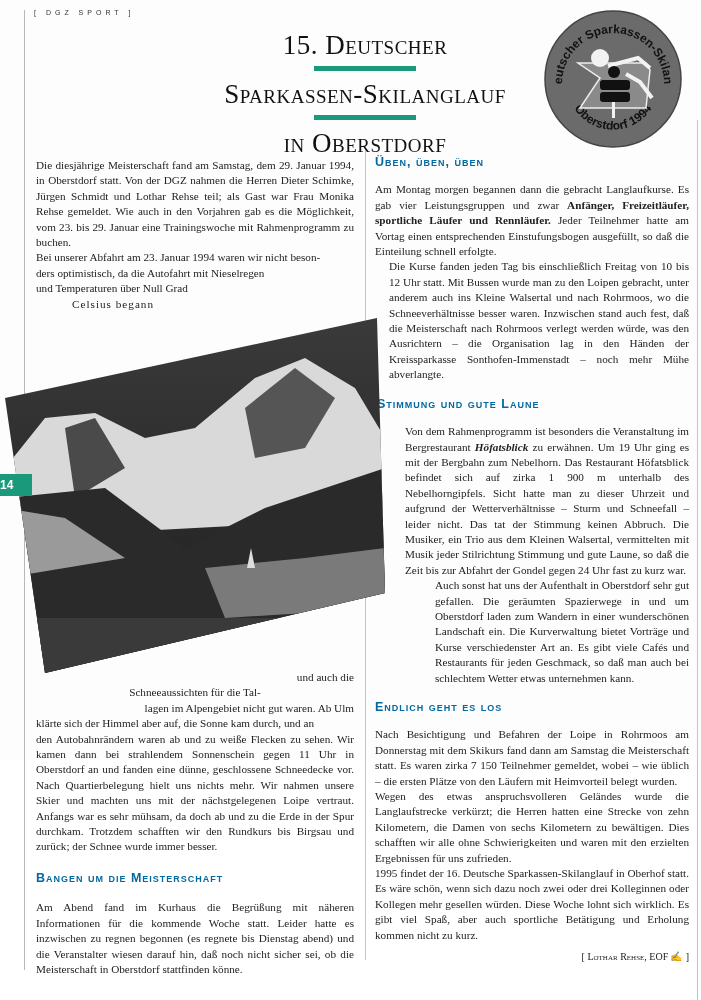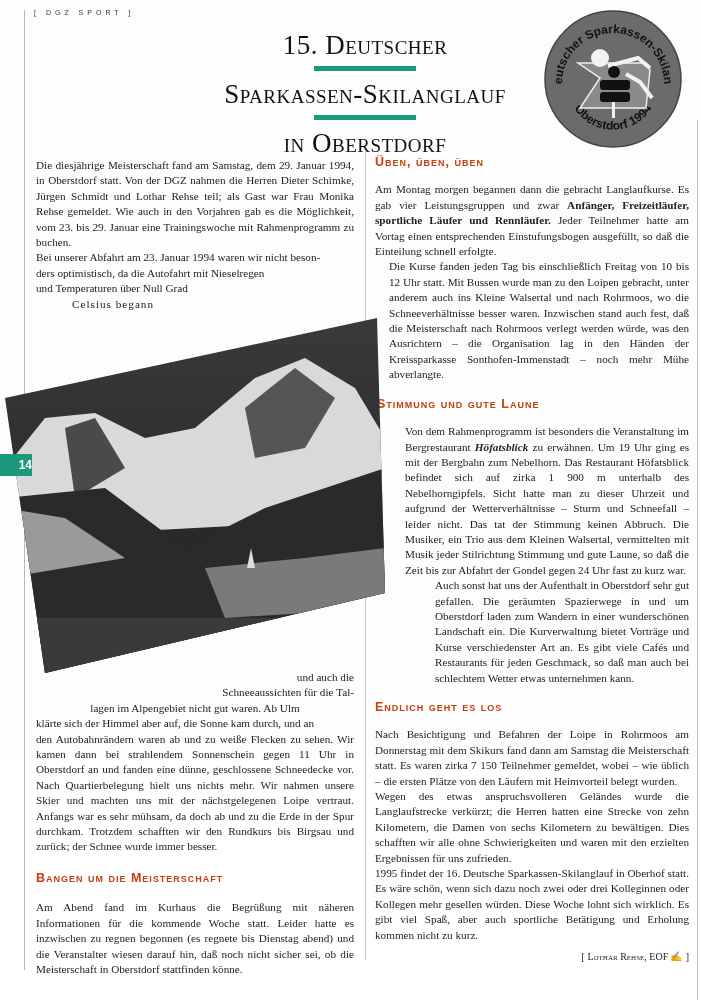--- a/index.html
+++ b/index.html
@@ -9,29 +9,29 @@
   .rule-left { position: absolute; left: 24px; top: 10px; width: 1px; height: 960px; background: #b8b8b8; }
   .rule-mid { position: absolute; left: 365px; top: 150px; width: 1px; height: 810px; background: #c4c4c4; }
   .rule-right { position: absolute; left: 697px; top: 120px; width: 1px; height: 880px; background: #c4c4c4; }
   .kicker { position: absolute; left: 34px; top: 9px; font-family: "Liberation Sans", sans-serif;
             font-size: 7px; letter-spacing: 4px; color: #333; }
   .title { position: absolute; left: 180px; top: 28px; width: 370px; text-align: center;
            font-family: "Liberation Serif", serif; color: #111; }
   .title .line { font-size: 27px; line-height: 34px; font-variant: small-caps; letter-spacing: 0.5px; }
   .title .bar { width: 102px; height: 5px; background: #1a9a7a; margin: 4px auto 6px auto; }
   .badge { position: absolute; left: 542px; top: 8px; width: 142px; height: 142px; }
-  .page-num { position: absolute; left: 0; top: 454px; width: 32px; height: 22px; background: #1a9a7a;
+  .page-num { position: absolute; left: 0; top: 474px; width: 32px; height: 22px; background: #1a9a7a;
               color: #fff; font-family: "Liberation Sans", sans-serif; font-size: 12px; font-weight: bold;
-              text-align: right; line-height: 22px; z-index: 5; }
+              text-align: left; line-height: 22px; z-index: 5; }
   .col { position: absolute; font-size: 11.2px; line-height: 15.4px; text-align: justify; color: #222; }
   .col p { margin: 0; }
   .col-left { left: 36px; width: 318px; }
   .col-right { left: 375px; width: 314px; }
   h2.sub { font-family: "Liberation Sans", sans-serif; font-weight: bold; font-size: 12.5px;
-           font-variant: small-caps; letter-spacing: 1px; margin: 0; color: #c2410c; }
+           font-variant: small-caps; letter-spacing: 1px; margin: 0; color: #0369a1; }
   .photo { position: absolute; left: 5px; top: 318px; width: 380px; height: 355px; z-index: 2; }
   .indent-line { display: block; }
   b { font-weight: bold; }
   .credit { font-size: 10px; font-variant: small-caps; text-align: right; display: block; margin-top: 6px; }
 </style>
 </head>
 <body>
 
 <div class="page">
   <div class="rule-left"></div>
@@ -101,22 +101,22 @@
   <div class="col col-left" style="top:158px;">
     <p>Die diesjährige Meisterschaft fand am Samstag, dem 29. Januar 1994, in Oberstdorf statt. Von der DGZ nahmen die Herren Dieter Schimke, Jürgen Schmidt und Lothar Rehse teil; als Gast war Frau Monika Rehse gemeldet. Wie auch in den Vorjahren gab es die Möglichkeit, vom 23. bis 29. Januar eine Trainingswoche mit Rahmenprogramm zu buchen.</p>
     <span class="indent-line">Bei unserer Abfahrt am 23. Januar 1994 waren wir nicht beson-</span>
     <span class="indent-line">ders optimistisch, da die Autofahrt mit Nieselregen</span>
     <span class="indent-line">und Temperaturen über Null Grad</span>
     <span class="indent-line" style="letter-spacing:1px;margin-left:36px;">Celsius begann</span>
   </div>
 
   <div class="col col-left" style="top:670px;">
     <span class="indent-line" style="text-align:right;">und auch die</span>
-    <span class="indent-line" style="text-align:right;font-family:Liberation Serif, serif;">Schneeaussichten für die Tal-</span>
-    <span class="indent-line" style="text-align:center;">lagen im Alpengebiet nicht gut waren. Ab Ulm</span>
+    <span class="indent-line" style="text-align:center;font-family:Liberation Serif, serif;">Schneeaussichten für die Tal-</span>
+    <span class="indent-line" style="text-align:right;">lagen im Alpengebiet nicht gut waren. Ab Ulm</span>
     <span class="indent-line" style="text-align:left;">klärte sich der Himmel aber auf, die Sonne kam durch, und an</span>
     <p>den Autobahnrändern waren ab und zu weiße Flecken zu sehen. Wir kamen dann bei strahlendem Sonnenschein gegen 11 Uhr in Oberstdorf an und fanden eine dünne, geschlossene Schneedecke vor. Nach Quartierbelegung hielt uns nichts mehr. Wir nahmen unsere Skier und machten uns mit der nächstgelegenen Loipe vertraut. Anfangs war es sehr mühsam, da doch ab und zu die Erde in der Spur durchkam. Trotzdem schafften wir den Rundkurs bis Birgsau und zurück; der Schnee wurde immer besser.</p>
     <h2 class="sub" style="margin-top:16px;margin-bottom:14px;">Bangen um die Meisterschaft</h2>
     <p>Am Abend fand im Kurhaus die Begrüßung mit näheren Informationen für die kommende Woche statt. Leider hatte es inzwischen zu regnen begonnen (es regnete bis Dienstag abend) und die Veranstalter wiesen darauf hin, daß noch nicht sicher sei, ob die Meisterschaft in Oberstdorf stattfinden könne.</p>
   </div>
 
   <div class="col col-right" style="top:155px;">
     <h2 class="sub" style="margin-bottom:12px;">Üben, üben, üben</h2>
     <p><span>Am Montag morgen begannen dann die gebracht Langlaufkurse. Es gab vier Leistungsgruppen und zwar </span><b>Anfänger, Freizeitläufer, sportliche Läufer und Rennläufer.</b><span> Jeder Teilnehmer hatte am Vortag einen entsprechenden Einstufungsbogen ausgefüllt, so daß die Einteilung schnell erfolgte.</span></p>
     <p style="padding-left:14px;">Die Kurse fanden jeden Tag bis einschließlich Freitag von 10 bis 12 Uhr statt. Mit Bussen wurde man zu den Loipen gebracht, unter anderem auch ins Kleine Walsertal und nach Rohrmoos, wo die Schneeverhältnisse besser waren. Inzwischen stand auch fest, daß die Meisterschaft nach Rohrmoos verlegt werden würde, was den Ausrichtern – die Organisation lag in den Händen der Kreissparkasse Sonthofen-Immenstadt – noch mehr Mühe abverlangte.</p>

